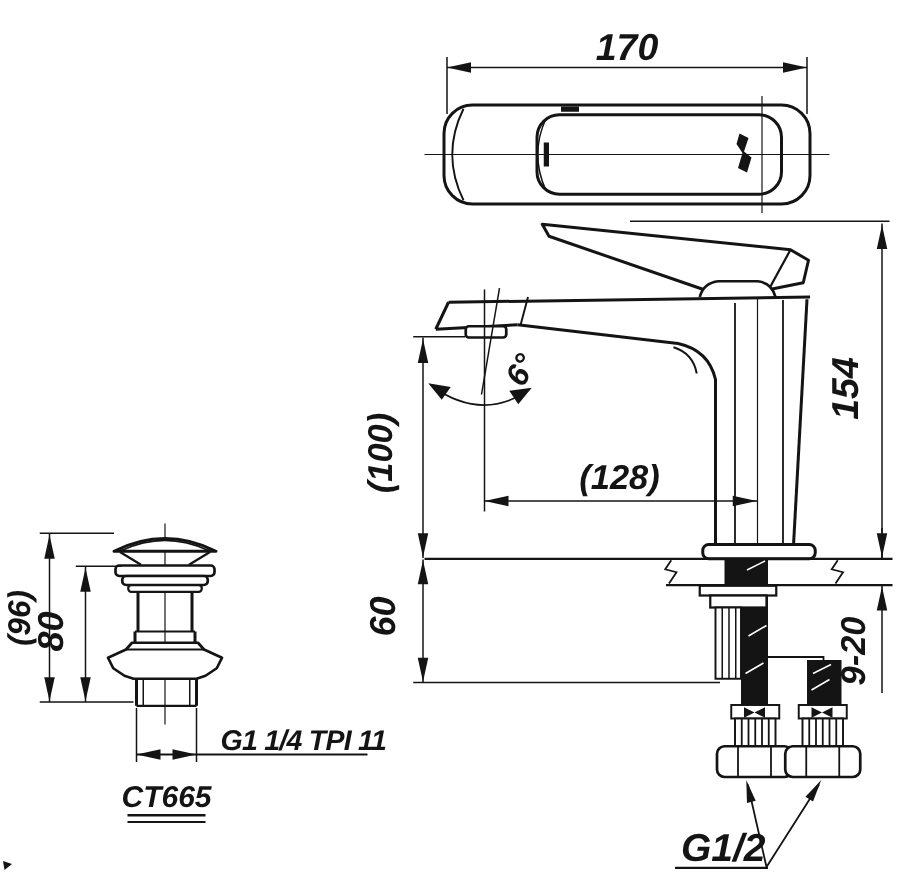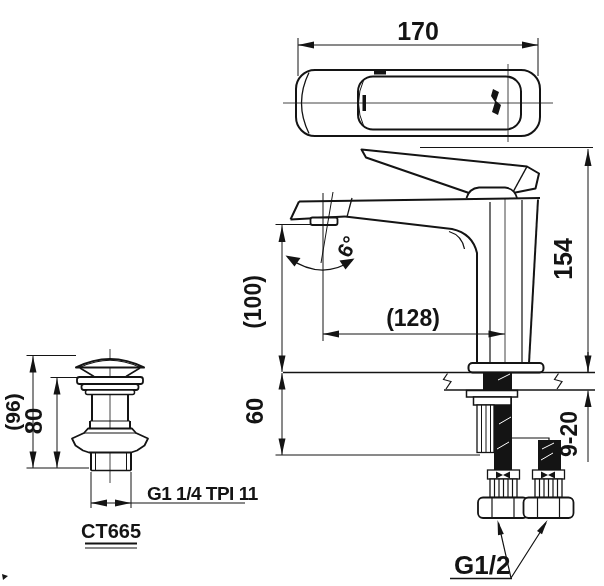--- a/index.html
+++ b/index.html
@@ -1,16 +1,16 @@
 <!DOCTYPE html>
 <html><head>
 <meta charset="utf-8">
 <style>
   html,body{margin:0;padding:0;background:#fff;}
-  .stage{position:relative;width:604px;height:586px;background:#ffffff;overflow:hidden;}
+  .stage{position:relative;width:604px;height:586px;background:#ffffff;overflow:hidden;font-style:italic;}
   svg text{fill:#141414;font-family:"Liberation Sans","DejaVu Sans",sans-serif;font-weight:bold;}
   .ol2{fill:none;stroke:#141414;stroke-width:2;stroke-linejoin:round;}
   .ol18{fill:none;stroke:#141414;stroke-width:1.8;stroke-linejoin:round;}
   .ol15{fill:none;stroke:#141414;stroke-width:1.5;}
   .ol13{fill:none;stroke:#141414;stroke-width:1.3;}
   .ol12{fill:none;stroke:#141414;stroke-width:1.2;}
   .dim{fill:none;stroke:#141414;stroke-width:1;}
   .cl{fill:none;stroke:#141414;stroke-width:0.8;}
   .blk{fill:#141414;stroke:none;}
   .wfill{fill:#ffffff;}

